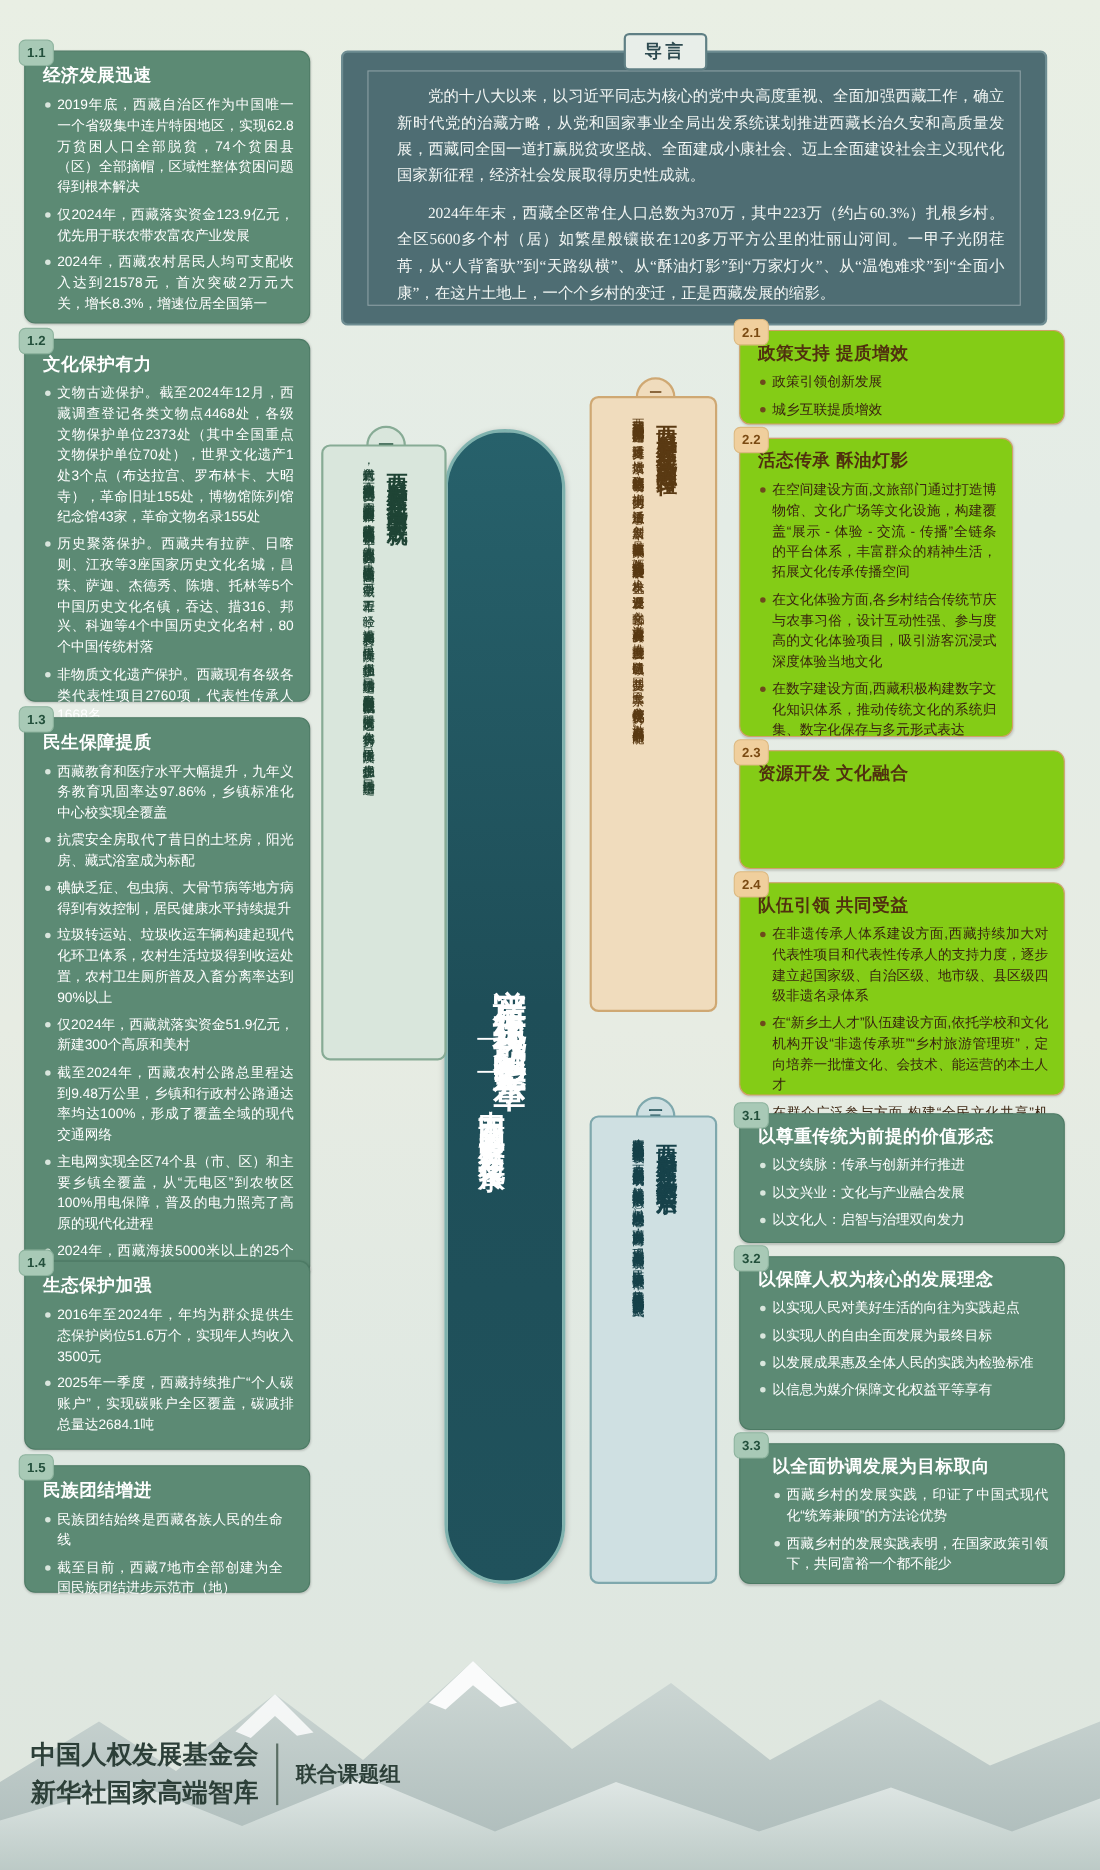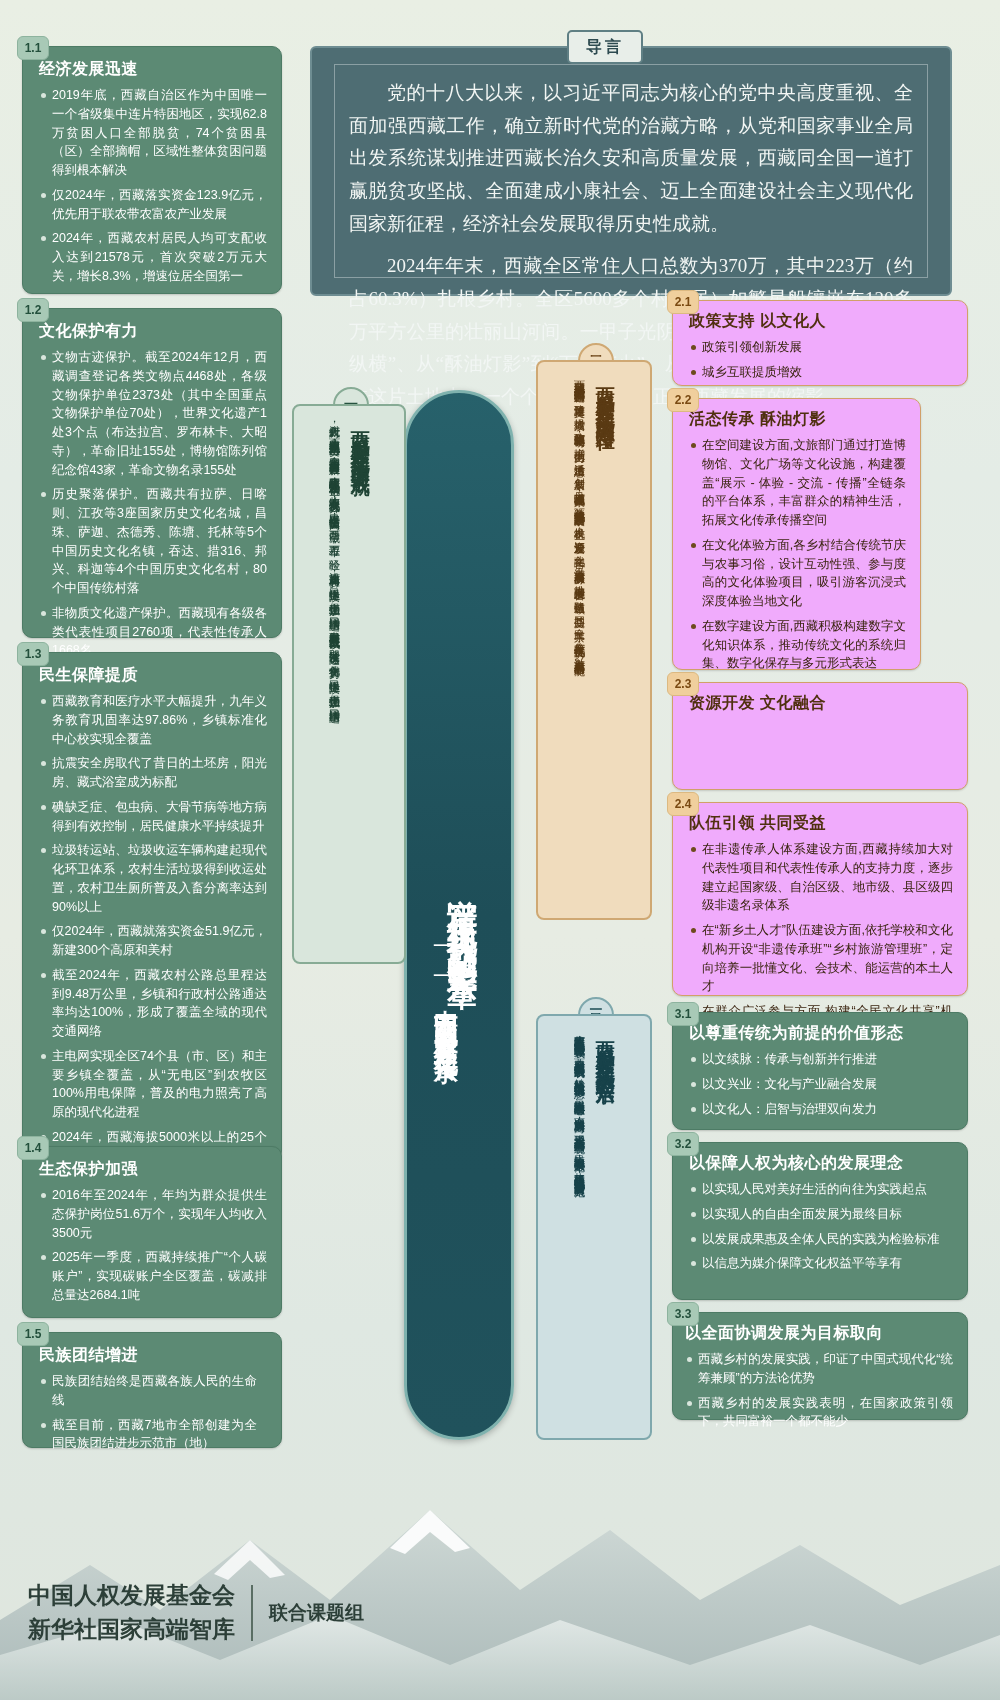--- a/index.html
+++ b/index.html
@@ -9,21 +9,21 @@
     background:linear-gradient(180deg,#e9efe4 0%,#e4ece6 28%,#e7ece3 55%,#dfe8e2 78%,#dfe6de 100%);
     color:#1c2b24;
   }
   
   .mountains{position:absolute;left:0;bottom:0;width:1000px;height:230px;overflow:hidden;}
   .mountains svg{display:block;}
   
   .card{position:absolute;border-radius:10px;box-sizing:border-box;}
   .green-card{background:#5c8a74;border:1px solid #4d7b65;color:#ffffff;
     box-shadow:0 1px 2px rgba(0,0,0,.18);}
-  .orange-card{background:#f0abfc;border:1px solid #d1a069;color:#3a2410;
+  .orange-card{background:#84cc16;border:1px solid #d1a069;color:#3a2410;
     box-shadow:0 1px 2px rgba(0,0,0,.15);}
   .card h3{margin:0 0 6px 0;font-size:16px;font-weight:bold;letter-spacing:.5px;}
   .green-card h3{color:#ffffff;}
   .orange-card h3{color:#50300f;}
   ul.bullets{margin:0;padding:0;list-style:none;}
   ul.bullets li{position:relative;padding-left:13px;margin-bottom:6px;
     font-size:12.5px;line-height:1.5;text-align:justify;}
   ul.bullets li:last-child{margin-bottom:0;}
   ul.bullets li:before{content:"";position:absolute;left:2px;top:7px;
     width:5px;height:5px;border-radius:50%;background:#d9e6dd;}
@@ -32,21 +32,21 @@
   .badge{position:absolute;width:30px;height:22px;border-radius:6px;
     display:flex;align-items:center;justify-content:center;
     font-size:12px;font-weight:bold;left:-6px;top:-11px;}
   .green-badge{background:#a8c9b6;color:#23503c;border:1px solid #8db39e;}
   .orange-badge{background:#f0cf9d;color:#7a4a12;border:1px solid #dcb981;}
   
   .intro{position:absolute;left:310px;top:46px;width:642px;height:250px;
     background:#4e6d73;border:2px solid #6e8d92;border-radius:6px;
     box-sizing:border-box;padding:16px 22px;color:#f2f6f4;}
   .intro-inner{border:1px solid rgba(255,255,255,.35);padding:12px 14px;height:100%;box-sizing:border-box;}
-  .intro p{margin:0 0 10px 0;font-size:19px;line-height:1.72;text-align:justify;text-indent:2em;
+  .intro p{margin:0 0 10px 12px;font-size:14px;line-height:1.72;text-align:justify;text-indent:2em;
     font-family:"Liberation Serif","DejaVu Serif",serif;}
   .intro p:last-child{margin-bottom:0;}
   .intro-tab{position:absolute;left:567px;top:30px;width:72px;height:30px;
     background:#e8eee9;border:2px solid #5f7f84;border-radius:5px;
     display:flex;align-items:center;justify-content:center;
     font-size:16px;font-weight:bold;color:#2d4a50;letter-spacing:3px;}
   
   .center-scroll{position:absolute;left:404px;top:390px;width:110px;height:1050px;
     background:linear-gradient(180deg,#27616b 0%,#1e4e58 50%,#20525c 100%);
     border:3px solid #7fb2ae;border-radius:55px;box-sizing:border-box;
@@ -187,21 +187,21 @@
   <div class="badge green-badge">1.5</div>
   <h3>民族团结增进</h3>
   <ul class="bullets">
     <li>民族团结始终是西藏各族人民的生命线</li>
     <li>截至目前，西藏7地市全部创建为全国民族团结进步示范市（地）</li>
   </ul>
 </div>
 
 <div class="card orange-card" style="left:672px;top:300px;width:296px;height:86px;padding:10px 14px 10px 16px;">
   <div class="badge orange-badge">2.1</div>
-  <h3>政策支持 以文化人</h3>
+  <h3>政策支持 提质增效</h3>
   <ul class="bullets">
     <li>政策引领创新发展</li>
     <li>城乡互联提质增效</li>
   </ul>
 </div>
 
 <div class="card orange-card" style="left:672px;top:398px;width:249px;height:272px;padding:10px 14px 10px 16px;">
   <div class="badge orange-badge">2.2</div>
   <h3>活态传承 酥油灯影</h3>
   <ul class="bullets">
@@ -240,21 +240,21 @@
   <div class="badge green-badge">3.2</div>
   <h3>以保障人权为核心的发展理念</h3>
   <ul class="bullets">
     <li>以实现人民对美好生活的向往为实践起点</li>
     <li>以实现人的自由全面发展为最终目标</li>
     <li>以发展成果惠及全体人民的实践为检验标准</li>
     <li>以信息为媒介保障文化权益平等享有</li>
   </ul>
 </div>
 
-<div class="card green-card" style="left:672px;top:1312px;width:296px;height:108px;padding:10px 14px 10px 12px;">
+<div class="card green-card" style="left:672px;top:1312px;width:296px;height:128px;padding:10px 14px 10px 29px;">
   <div class="badge green-badge">3.3</div>
   <h3>以全面协调发展为目标取向</h3>
   <ul class="bullets">
     <li>西藏乡村的发展实践，印证了中国式现代化“统筹兼顾”的方法论优势</li>
     <li>西藏乡村的发展实践表明，在国家政策引领下，共同富裕一个都不能少</li>
   </ul>
 </div>
 
 <div class="brand">
   <div class="names">

